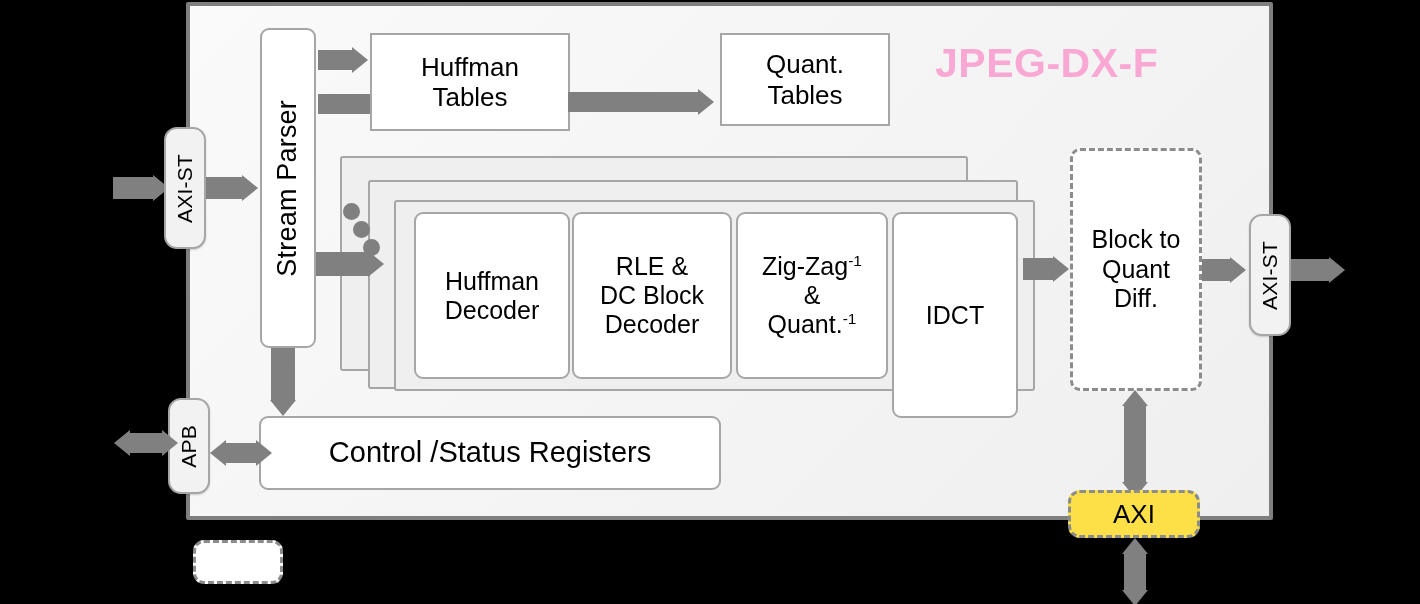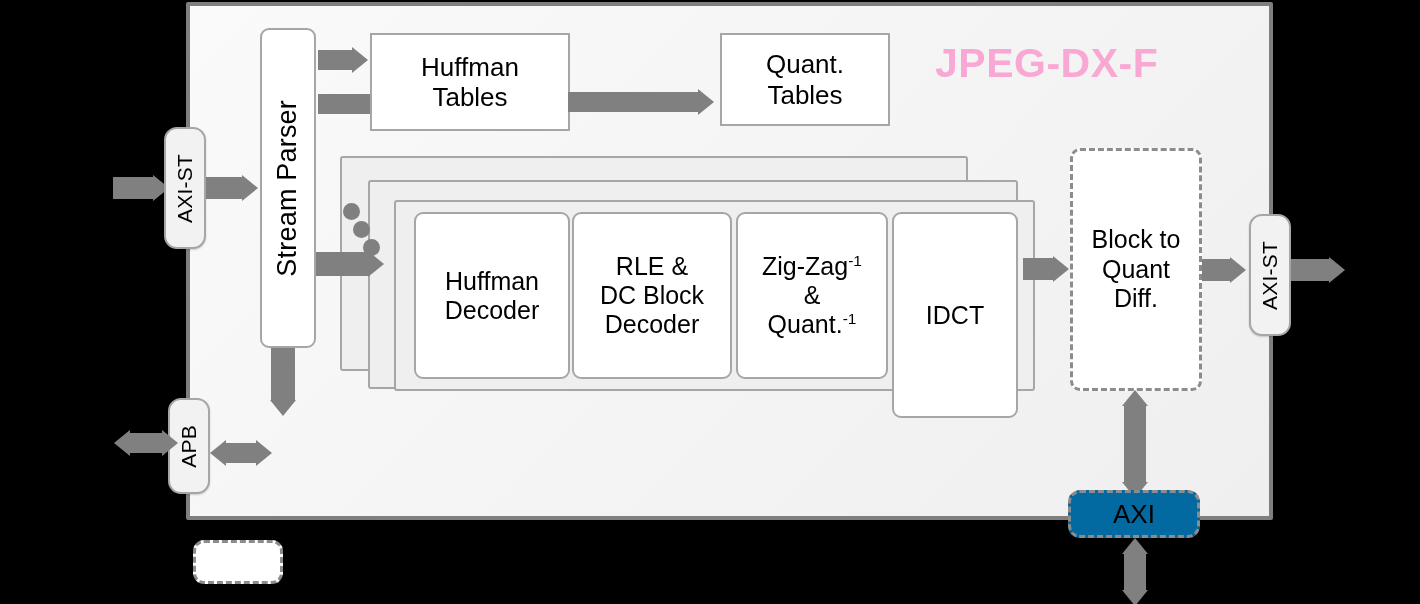--- a/index.html
+++ b/index.html
@@ -49,21 +49,21 @@
   }
 
   
   .dashed{
     background:#ffffff;
     border:3px dashed #8c8c8c;
     border-radius:10px;
     display:flex;align-items:center;justify-content:center;
     text-align:left;line-height:1.18;
   }
-  .dashed.filled{background:#0369a1;}
+  .dashed.filled{background:#fde047;}
 
   
   .layer{
     background:#efefef;
     border:2px solid #a6a6a6;
     border-radius:3px;
   }
 
   
   .ar{background:#808080;}
@@ -188,20 +188,23 @@
     <span style="font-size:26px;">AXI</span>
   </div>
 
   <div class="abs ar" style="left:1124px;top:552px;width:22px;height:40px;"></div>
   <div class="abs arrowhead hd-u-sm" style="left:1122px;top:538px;"></div>
   <div class="abs arrowhead hd-d-sm" style="left:1122px;top:590px;"></div>
 
   <div class="abs ar" style="left:271px;top:348px;width:24px;height:52px;"></div>
   <div class="abs arrowhead hd-d-sm" style="left:270px;top:400px;"></div>
 
+  <div class="abs box rnd" style="left:259px;top:416px;width:462px;height:74px;font-size:29px;">
+    <span>Control /Status Registers</span>
+  </div>
 
   <div class="abs ar" style="left:226px;top:443px;width:30px;height:20px;"></div>
   <div class="abs arrowhead hd-l-sm" style="left:210px;top:440px;"></div>
   <div class="abs arrowhead hd-r-sm" style="left:256px;top:440px;"></div>
 
   <div class="abs port" style="left:168px;top:398px;width:42px;height:96px;">
     <span class="vtxt" style="font-size:21px;">APB</span>
   </div>
 
   <div class="abs ar" style="left:130px;top:433px;width:32px;height:20px;"></div>

